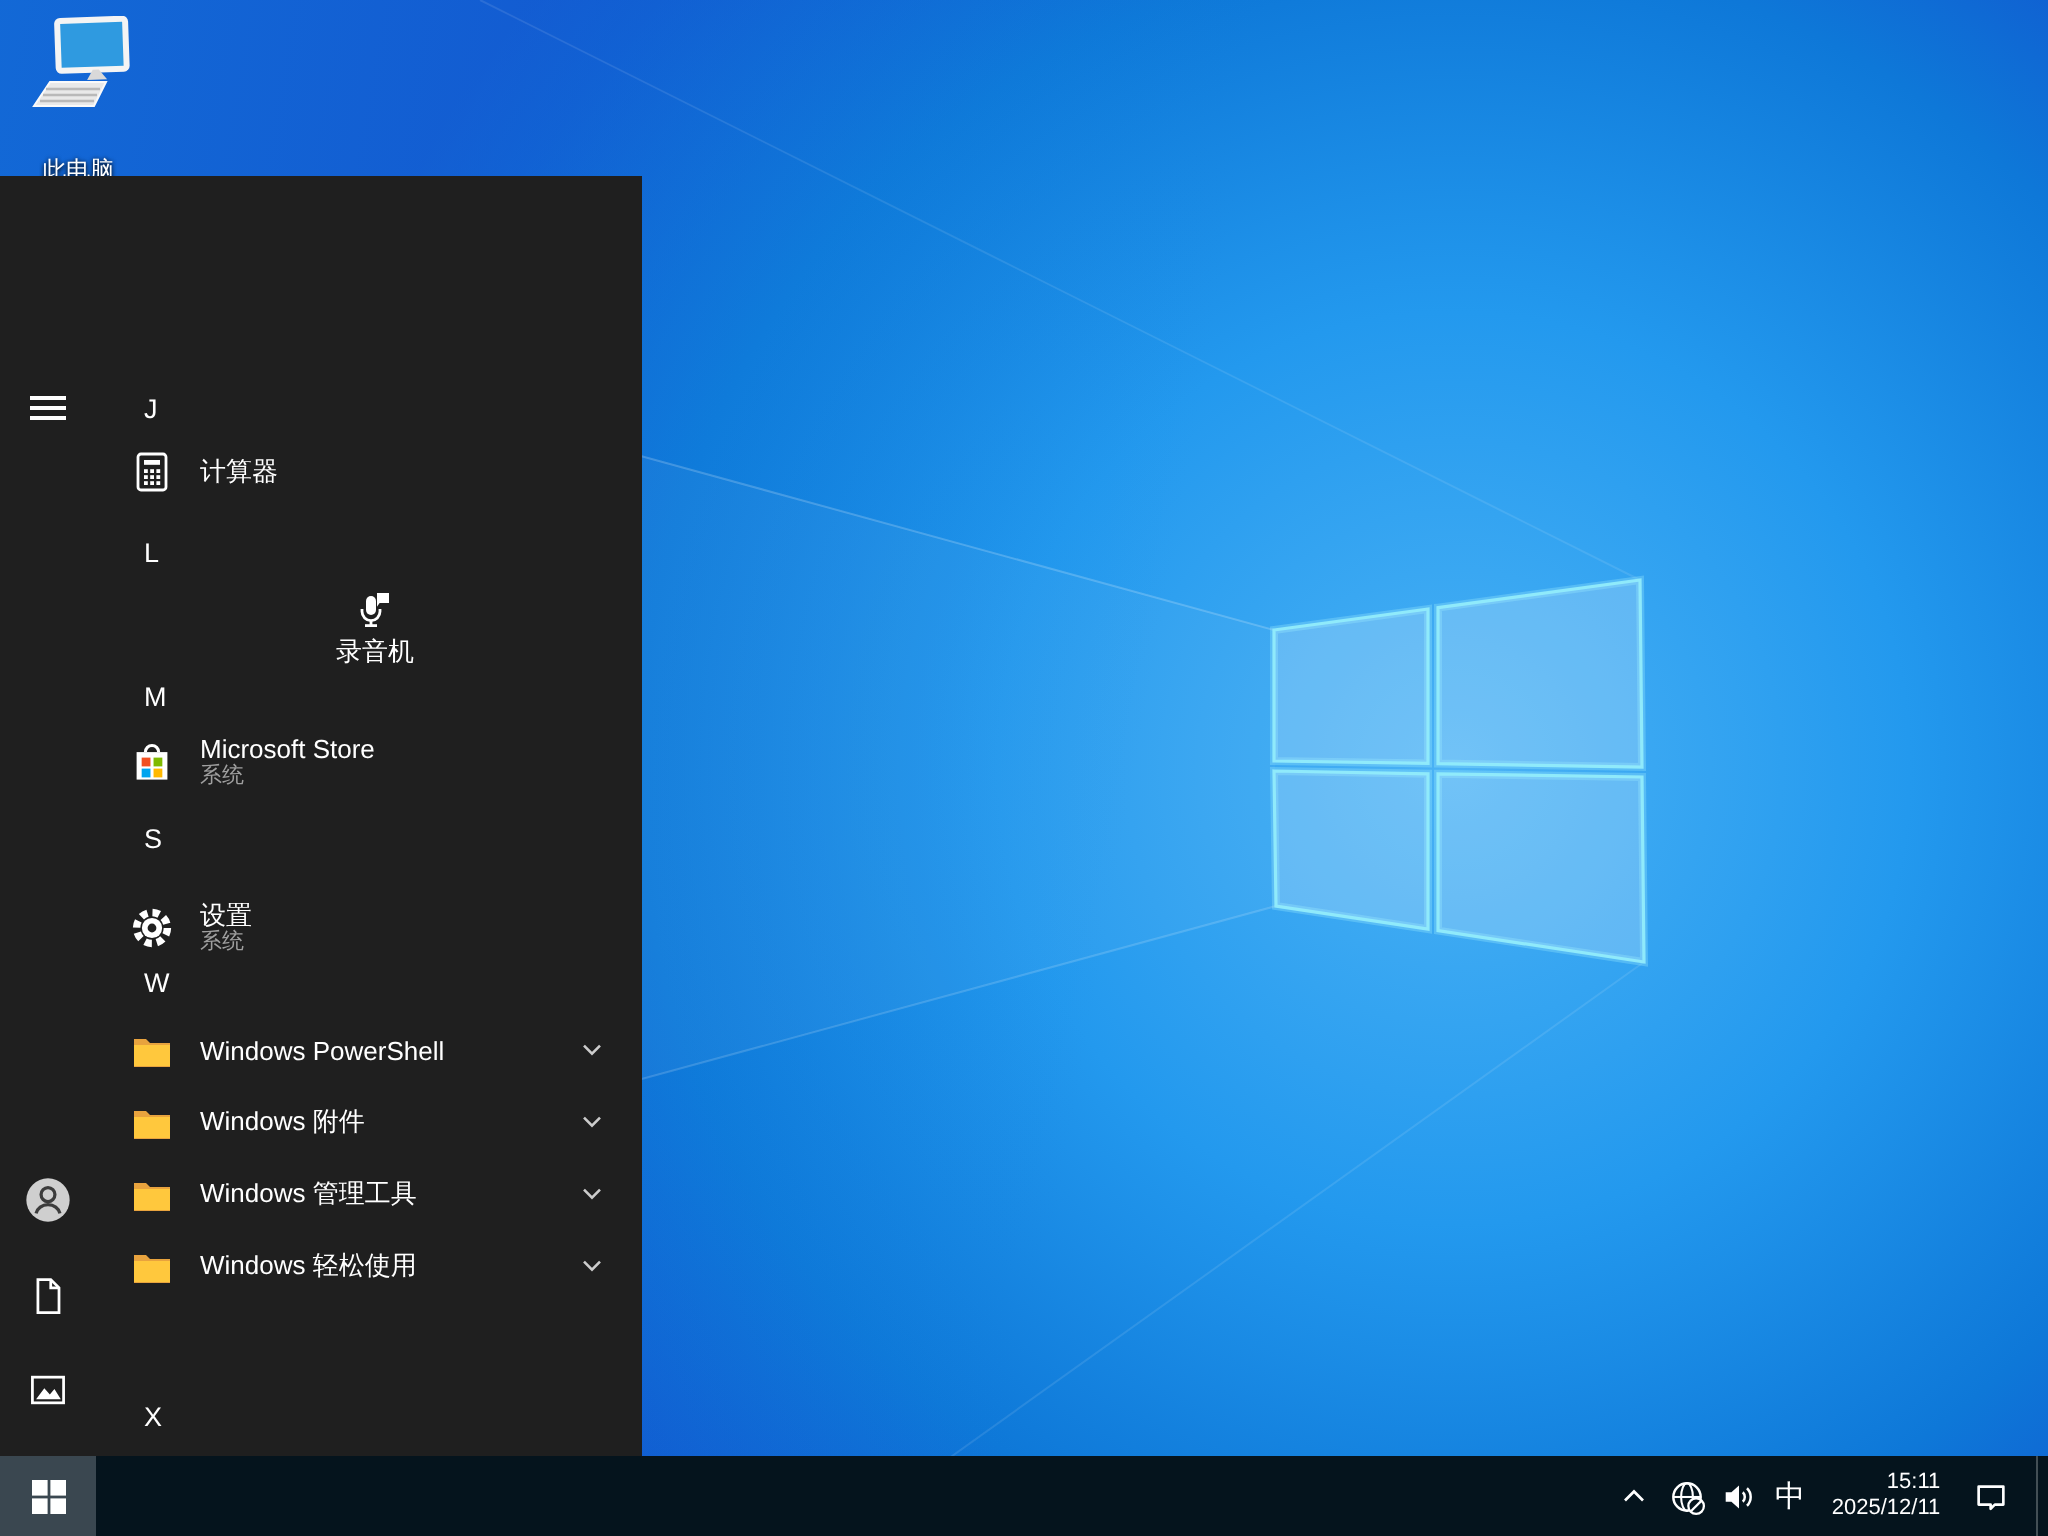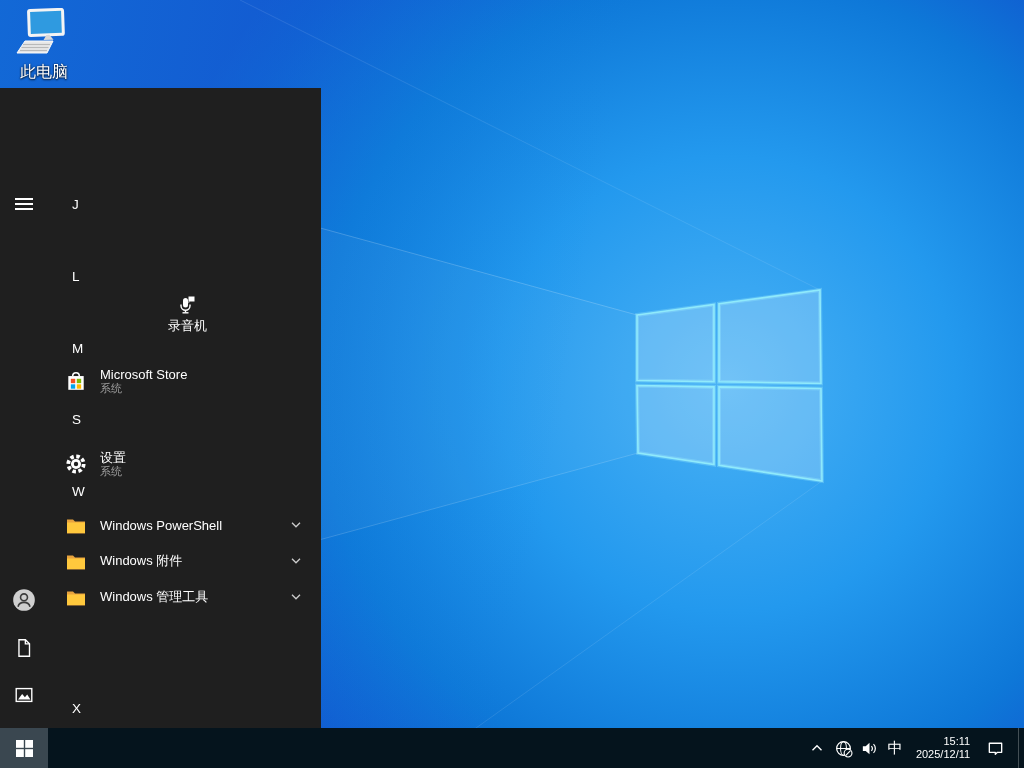--- a/index.html
+++ b/index.html
@@ -11,23 +11,22 @@
     position:absolute; inset:0;
     background:
       linear-gradient(100deg, rgba(18,132,224,0.55) 0%, rgba(18,132,224,0.25) 35%, rgba(18,132,224,0) 55%),
       radial-gradient(circle 600px at 71% 50%, #4ab2f5 0%, #2399ee 38%, #0e78d8 68%, #1150cd 92%, #1347ca 100%);
   }
   .wallpaper-svg { position:absolute; inset:0; }
 
   
   .desktop-icon { position:absolute; left:10px; top:8px; width:58px; text-align:center; cursor:default; }
   .desktop-icon .label {
-    color:#fff; font-size:16px; margin-top:2px;
+    color:#fff; font-size:12px; margin-top:16px;
     text-shadow:0 1px 2px rgba(0,0,0,0.85), 0 0 2px rgba(0,0,0,0.6);
-    text-align:right;
   }
 
   
   .start-menu {
     position:absolute; left:0; top:88px; width:321px; height:640px;
     background:#1f1f1f; overflow:hidden; color:#fff;
   }
   .rail { position:absolute; left:0; top:0; width:48px; height:100%; }
   .rail-btn { position:absolute; left:4px; width:40px; height:40px; display:flex; align-items:center; justify-content:center; }
 
@@ -135,20 +134,40 @@
     </div>
 
   </div>
 
   <div class="app-list">
 
     <div class="letter-row" style="top:102px;">
       <span>J</span>
     </div>
 
+    <div class="app-row one-line" style="top:132px;">
+      <span class="icon-box">
+        <svg width="20" height="20" viewBox="0 0 20 20">
+          <rect x="3" y="1" width="14" height="18" rx="1.5" fill="none" stroke="#ffffff" stroke-width="1.4"></rect>
+          <rect x="6" y="4" width="8" height="2.4" fill="#ffffff"></rect>
+          <g fill="#ffffff">
+            <rect x="6" y="8.6" width="1.9" height="1.9"></rect>
+              <rect x="9.1" y="8.6" width="1.9" height="1.9"></rect>
+              <rect x="12.2" y="8.6" width="1.9" height="1.9"></rect>
+            <rect x="6" y="11.6" width="1.9" height="1.9"></rect>
+              <rect x="9.1" y="11.6" width="1.9" height="1.9"></rect>
+              <rect x="12.2" y="11.6" width="1.9" height="1.9"></rect>
+            <rect x="6" y="14.6" width="1.9" height="1.9"></rect>
+              <rect x="9.1" y="14.6" width="1.9" height="1.9"></rect>
+              <rect x="12.2" y="14.6" width="1.9" height="1.9"></rect>
+          </g>
+        </svg>
+      </span>
+      <span class="app-title">计算器</span>
+    </div>
 
     <div class="letter-row" style="top:174px;">
       <span>L</span>
     </div>
 
     <div class="app-row one-line" style="top:205px;flex-direction:column;">
       <span class="icon-box">
         <svg width="20" height="20" viewBox="0 0 20 20">
           <rect x="7" y="3" width="5" height="9.5" rx="2.5" fill="#ffffff"></rect>
           <path d="M5,9.5 v1.3 a4.5,4.5 0 0 0 9,0 V9.5" fill="none" stroke="#ffffff" stroke-width="1.4"></path>
@@ -242,20 +261,34 @@
         </svg>
       </span>
       <span class="app-title">Windows 管理工具</span>
       <span class="chev">
           <svg width="10" height="6" viewBox="0 0 10 6">
             <path d="M1,0.8 l4,4 4,-4" fill="none" stroke="#cccccc" stroke-width="1.3"></path>
           </svg>
         </span>
     </div>
 
+    <div class="app-row one-line" style="top:529px;">
+      <span class="icon-box">
+        <svg width="20" height="17" viewBox="0 0 20 17">
+          <path d="M1,2.5 h6 l2,2 h10 v12 h-18 z" fill="#e8a33e"></path>
+            <rect x="1" y="5.5" width="18" height="10.5" fill="#ffc83d"></rect>
+        </svg>
+      </span>
+      <span class="app-title">Windows 轻松使用</span>
+      <span class="chev">
+          <svg width="10" height="6" viewBox="0 0 10 6">
+            <path d="M1,0.8 l4,4 4,-4" fill="none" stroke="#cccccc" stroke-width="1.3"></path>
+          </svg>
+        </span>
+    </div>
 
 
     <div class="letter-row" style="top:606px;">
       <span>X</span>
     </div>
 
     <div class="app-row one-line" style="top:637px;">
       
       
     </div>

